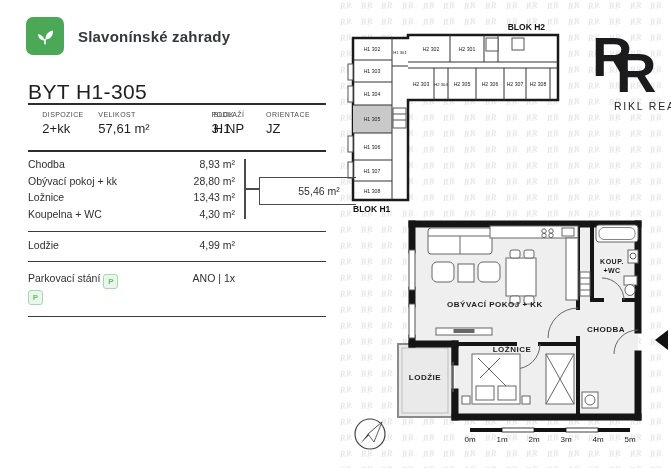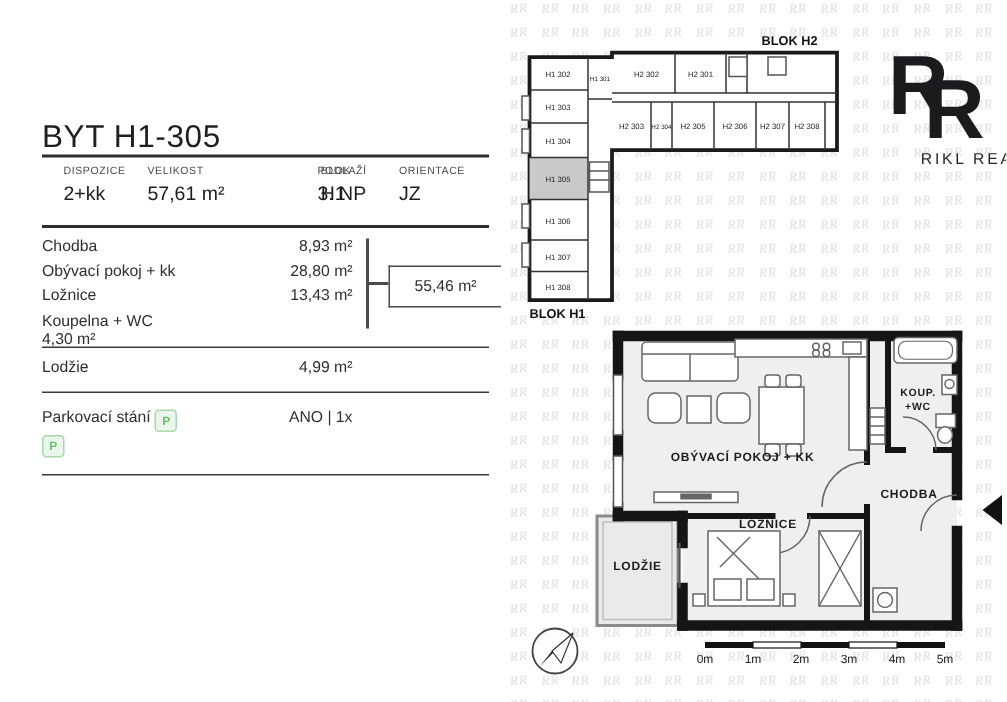--- a/index.html
+++ b/index.html
@@ -22,21 +22,21 @@
   .hr.t{height:2px;} .hr.s{height:1px;background:#3a3a3a;}
   .spec{position:absolute;top:111px;transform:translateX(-50%);}
   .spec-label{font-size:7px;color:#4a4a4a;letter-spacing:.4px;}
   .spec-value{font-size:13px;color:#1d1d1d;margin-top:3px;}
   .room-row{position:absolute;left:28px;width:207px;display:flex;justify-content:space-between;
             font-size:10.5px;color:#2e2e2e;}
   .bracket-v{position:absolute;left:244px;top:159px;width:1.5px;height:60px;background:#4b4b4b;}
   .bracket-h{position:absolute;left:244px;top:188px;width:15px;height:1.5px;background:#4b4b4b;}
   .subtotal-box{position:absolute;left:259px;top:177px;width:74px;height:26px;
                 border:1.3px solid #4b4b4b;border-right:none;display:flex;align-items:center;
-                justify-content:center;font-size:10.5px;color:#2e2e2e;}
+                justify-content:center;font-size:10.5px;color:#2e2e2e;padding-left:22px;}
   .p-badge{display:inline-flex;width:13px;height:13px;border-radius:3px;background:#eaf6eb;
            border:1px solid #a9d8ab;color:#6abf69;font-size:8px;font-weight:700;
            align-items:center;justify-content:center;vertical-align:-2px;}
   .park-row{position:absolute;left:28px;top:272px;width:207px;display:flex;
             justify-content:space-between;font-size:10.5px;color:#2e2e2e;align-items:flex-start;}
   .note-row{position:absolute;left:28px;top:290px;font-size:10px;color:#2e2e2e;
             display:flex;align-items:center;gap:8px;}
   
   .blockplan{position:absolute;left:346px;top:16px;z-index:1;}
   .agency{position:absolute;left:586px;top:20px;z-index:1;}
@@ -528,20 +528,30 @@
       <span>RR</span>
       <span>RR</span>
       <span>RR</span>
       <span>RR</span>
       <span>RR</span>
       <span>RR</span>
     </div>
 
   <div class="left-panel">
 
+    <div class="brand">
+      <div class="brand-logo">
+        <svg width="24" height="24" viewBox="0 0 24 24">
+          <path d="M12.6 15.6c-.5-4.4 2.1-8.3 7.3-9.2.6 5.2-2.5 8.7-7.3 9.2z" fill="#fff"></path>
+          <path d="M11.2 16.4c-.2-3-1.9-5.5-5.9-6.4-.4 3.7 1.9 6.2 5.9 6.4z" fill="#fff"></path>
+          <path d="M12 15.5c0 1.5 0 3 0 4.2" stroke="#fff" stroke-width="1.6" fill="none" stroke-linecap="round"></path>
+        </svg>
+      </div>
+      <div class="brand-title">Slavonínské zahrady</div>
+    </div>
 
     <div class="unit-title">BYT H1-305</div>
 
     <div class="hr t" style="top:103px;"></div>
 
     <div class="spec" style="left:63px;">
       <div class="spec-label">DISPOZICE</div>
       <div class="spec-value">2+kk</div>
     </div>
     <div class="spec" style="left:124px;">
@@ -568,21 +578,21 @@
         <span>8,93 m²</span>
     </div>
     <div class="room-row" style="top:174.5px;">
       <span>Obývací pokoj + kk</span>
         <span>28,80 m²</span>
     </div>
     <div class="room-row" style="top:191px;">
       <span>Ložnice</span>
         <span>13,43 m²</span>
     </div>
-    <div class="room-row" style="top:207.5px;flex-direction:column;">
+    <div class="room-row" style="top:207.5px;">
       <span>Koupelna + WC</span>
         <span>4,30 m²</span>
     </div>
 
     <div class="bracket-v"></div>
     <div class="bracket-h"></div>
     <div class="subtotal-box">55,46 m²</div>
 
     <div class="hr s" style="top:231px;"></div>
 

